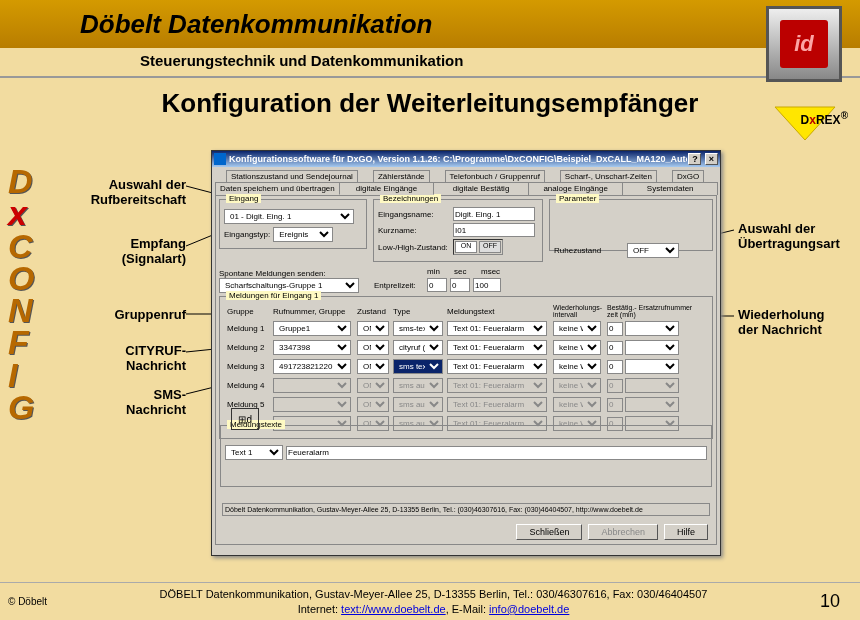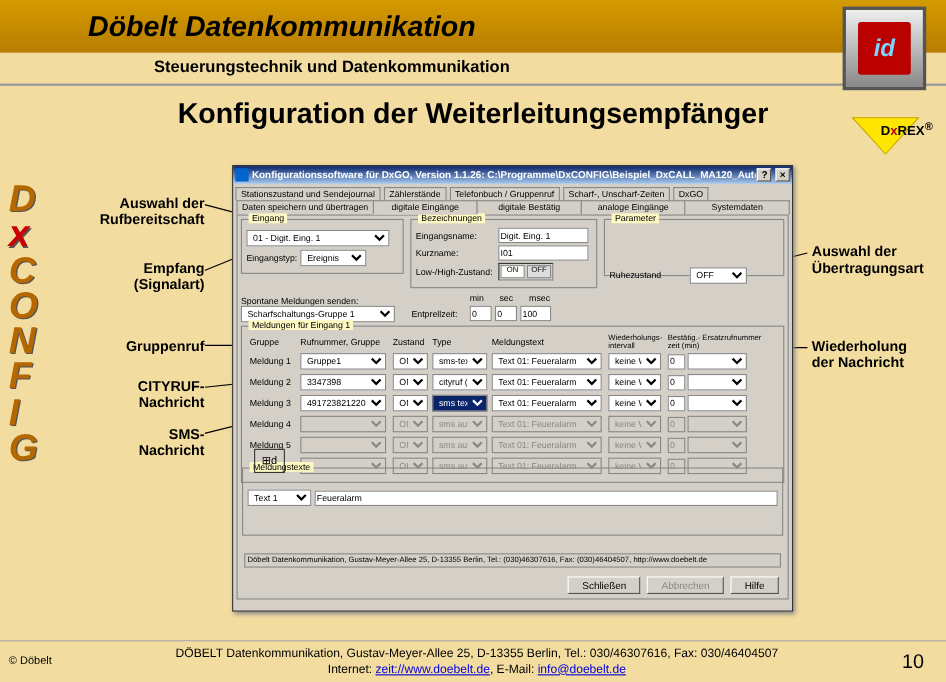--- a/index.html
+++ b/index.html
@@ -2,38 +2,38 @@
 <html><head>
 <meta charset="utf-8">
 <style>
 *{box-sizing:border-box;margin:0;padding:0;font-family:Arial,sans-serif}
 body{width:860px;height:620px;background:#f2dca0;position:relative;overflow:hidden}
 .topbar{background:linear-gradient(#d49a00,#b87d00);height:48px;display:flex;align-items:center;padding-left:80px}
 .topbar h1{color:#000;font-size:26px;font-weight:bold;font-style:italic}
 .subbar{background:#f2dca0;border-bottom:2px solid #999;padding:4px 0 6px 140px}
 .subbar span{font-weight:bold;font-size:15px}
 .logo{position:absolute;right:18px;top:6px;width:76px;height:76px;background:linear-gradient(#eee,#888);border:3px solid #555;display:flex;align-items:center;justify-content:center}
-.logo-inner{width:48px;height:48px;background:#b00;border-radius:3px;display:flex;align-items:center;justify-content:center;color:#7dd3fc;font-weight:bold;font-size:22px;font-style:italic}
+.logo-inner{width:48px;height:48px;background:#b00;border-radius:3px;display:flex;align-items:center;justify-content:center;color:#fca5a5;font-weight:bold;font-size:22px;font-style:italic}
 .pagetitle{text-align:center;font-size:26px;font-weight:bold;margin:10px 0 4px}
 .dxrex{position:absolute;right:20px;top:102px;width:70px;height:40px}
 .dxrex svg{width:70px;height:40px}
 .dxrex-txt{position:absolute;right:12px;top:110px;font-weight:bold;font-size:12px;color:#000}
 .dxrex-txt i{color:#b00;font-style:normal}
 .sidelabel{position:absolute;left:8px;top:165px;font-size:34px;font-weight:bold;font-style:italic;line-height:0.95}
 .sidelabel span{display:block}
 .sidelabel .d,.sidelabel .c,.sidelabel .o,.sidelabel .n,.sidelabel .f,.sidelabel .i,.sidelabel .g{color:#b66800;text-shadow:1px 1px #555}
 .sidelabel .x{color:#c00;text-shadow:1px 1px #555}
 .annot{position:absolute;font-size:13px;font-weight:bold;text-align:right;line-height:1.15}
 .annot-r{text-align:left}
 .arrow{position:absolute;pointer-events:none}
 .dialog{position:absolute;left:211px;top:150px;width:510px;height:406px;background:#d4d0c8;border:1px solid #333;box-shadow:2px 2px 4px #888;font-size:9px}
 .dlg-title{background:linear-gradient(#0a246a,#a6caf0);color:#fff;height:16px;display:flex;align-items:center;padding:0 2px;font-size:9px;font-weight:bold}
 .dlg-title-txt{flex:1;white-space:nowrap;overflow:hidden}
 .dlg-btns span{display:inline-block;width:13px;height:12px;background:#d4d0c8;border:1px solid #fff;border-right-color:#555;border-bottom-color:#555;text-align:center;line-height:10px;font-size:9px;color:#000;margin-left:1px}
-.tabs{display:flex;padding:3px 2px 0;gap:4px;flex-wrap:wrap}
+.tabs{display:flex;padding:3px 14px 0;gap:16px;flex-wrap:wrap}
 .tab{background:#d4d0c8;border:1px solid #888;border-bottom:none;padding:1px 4px;font-size:8px;cursor:pointer;margin-right:-1px;white-space:nowrap}
 .tab.active{background:#d4d0c8;position:relative;z-index:2;border-bottom:1px solid #d4d0c8}
 .tabrow2{display:flex;padding:0 3px;gap:0}
 .tabrow2 .tab{flex:1;text-align:center}
 .panel{border:1px solid #888;margin:0 3px 3px;padding:3px;background:#d4d0c8;height:350px;position:relative}
 .grp{border:1px solid #888;padding:3px 4px 4px;margin-bottom:3px;position:relative}
 .grp-title{position:absolute;top:-6px;left:6px;background:#fef9c3;padding:0 3px;font-size:8px}
 .row{display:flex;align-items:center;gap:3px;margin-bottom:2px}
 .lbl{font-size:8px}
 select,input[type=text]{font-size:8px;height:14px;border:1px solid #888;background:#fff;padding:0 1px;font-family:Arial}
@@ -311,16 +311,16 @@
       <button class="winbtn dis">Abbrechen</button>
       <button class="winbtn">Hilfe</button>
     </div>
   </div>
 </div>
 
 <div class="footer">
   <span class="copyright">© Döbelt</span>
   <div class="footertxt">
     <span>DÖBELT Datenkommunikation, Gustav-Meyer-Allee 25, D-13355 Berlin, Tel.: 030/46307616, Fax: 030/46404507</span><br>
-    <span>Internet: </span><a>zeit://www.doebelt.de</a><span>, E-Mail: </span><a>info@doebelt.de</a>
+    <span>Internet: </span><a>text://www.doebelt.de</a><span>, E-Mail: </span><a>info@doebelt.de</a>
   </div>
   <span class="pagenum">10</span>
 </div>
 
 </body></html>

